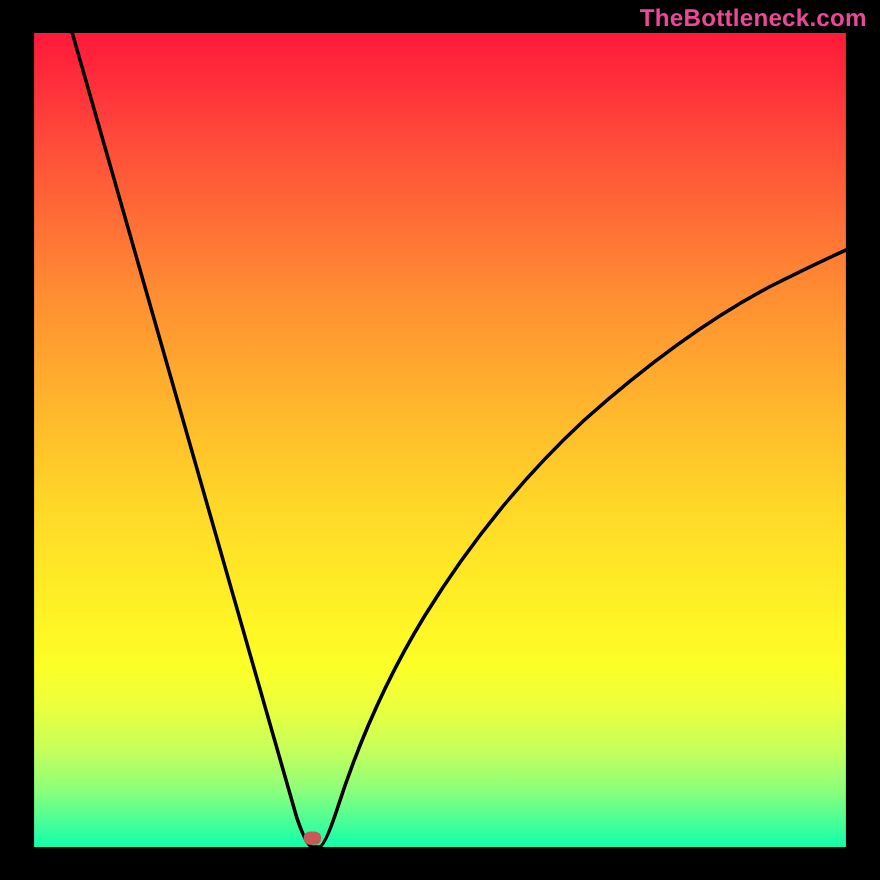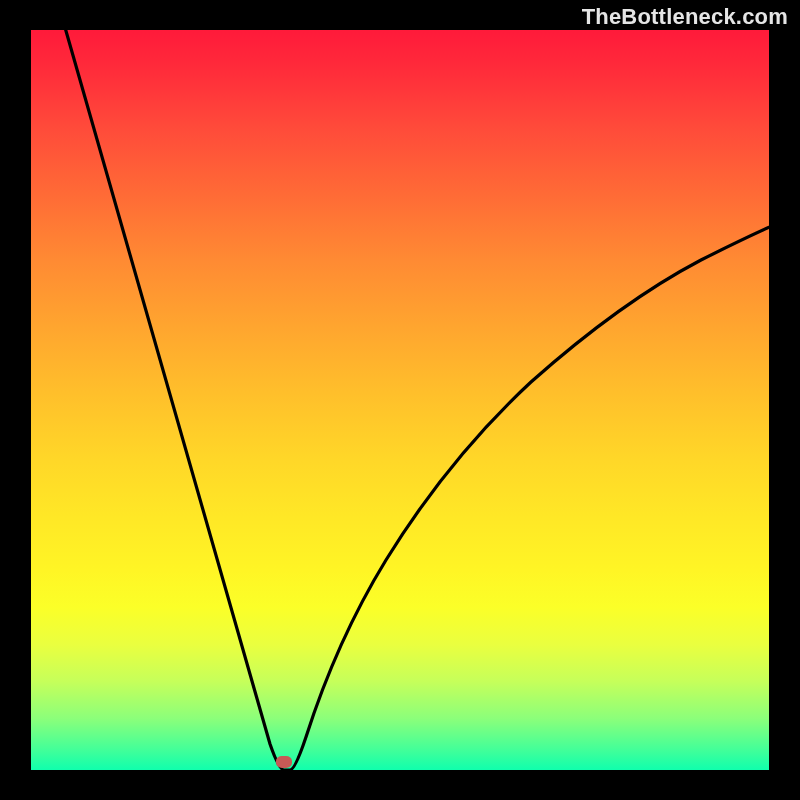--- a/index.html
+++ b/index.html
@@ -44,21 +44,21 @@
       #10ffad 100%
     );
   }
   .watermark {
     position: absolute;
     top: 4px;
     right: 12px;
     font-family: Arial, Helvetica, sans-serif;
     font-size: 22px;
     font-weight: 600;
-    color: #e5e5e5;
+    color: #ec4899;
     letter-spacing: 0.2px;
   }
   svg.curve {
     position: absolute;
     left: 0;
     top: 0;
     width: 738px;
     height: 740px;
   }
   .marker {

